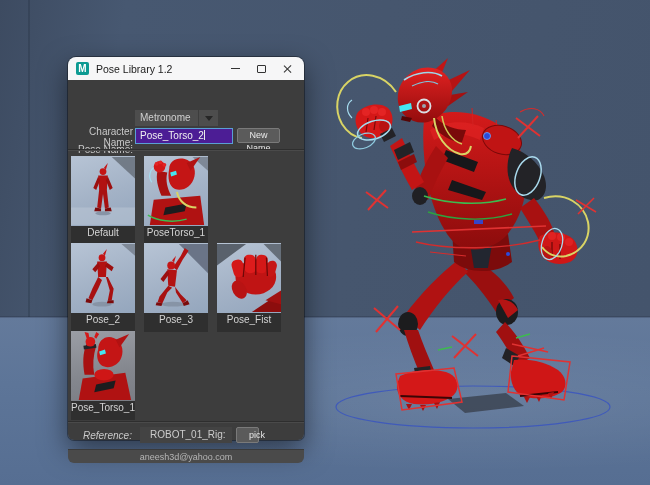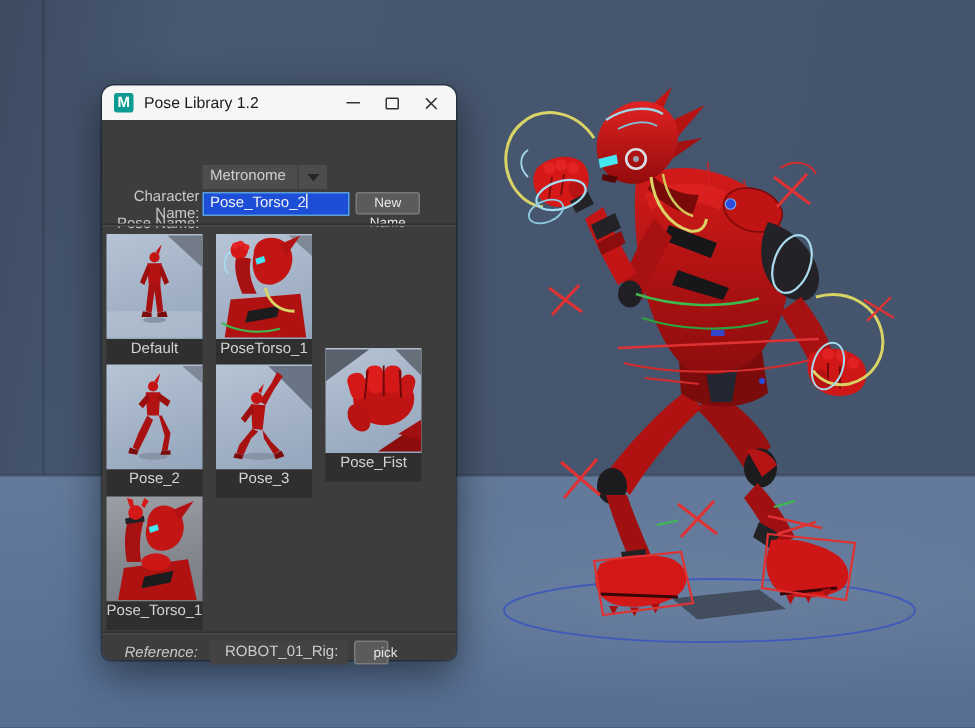--- a/index.html
+++ b/index.html
@@ -41,41 +41,41 @@
     border-radius:0 0 6px 6px; }
   .lbl { position:absolute; color:#c9c9c9; font-size:10px; text-align:right;margin-top:13px; }
   .char-lbl { left:2px; top:33px; width:63px; }
   .pose-lbl { left:2px; top:51px; width:63px; }
   .dropdown { position:absolute; left:67px; top:30px; width:63px; height:16px; background:#4d4d4d;
     color:#cfcfcf; font-size:10px; line-height:16px; padding-left:5px; }
   .dd-arrow-box { position:absolute; left:131px; top:30px; width:19px; height:16px; background:#4d4d4d;
     display:flex; align-items:center; justify-content:center; }
   .dd-tri { width:0; height:0; border-left:4px solid transparent; border-right:4px solid transparent;
     border-top:5px solid #262626; }
-  .pose-input { position:absolute; left:67px; top:48px; width:98px; height:16px; background:#1d4ed8;
+  .pose-input { position:absolute; left:67px; top:48px; width:98px; height:16px; background:#4c1d95;
     border:1px solid #5a9fd4; color:#f0f0f0; font-size:10px; line-height:14px; padding-left:4px;
     white-space:nowrap; overflow:hidden; }
   .caret { display:inline-block; width:1px; height:10px; background:#e8e8e8; vertical-align:-1px; }
   .newpose-btn { position:absolute; left:169px; top:48px; width:43px; height:15px; background:#5b5b5b;
     border:1px solid #7a7a7a; border-radius:2px; color:#e8e8e8; font-size:9px; line-height:13px;
     text-align:center; }
   .sep1 { position:absolute; left:0; top:69px; width:100%; height:1px; background:#2e2e2e;
     box-shadow:0 1px 0 #4a4a4a; }
   .sep2 { position:absolute; left:0; top:341px; width:100%; height:1px; background:#2e2e2e;
     box-shadow:0 1px 0 #4a4a4a; }
 
   .grid { position:absolute; left:0; top:76px; width:236px; height:260px; }
   .cell { position:absolute; width:64px; }
   .thumb { width:64px; height:70px; background:linear-gradient(160deg,#b7c4d5 0%,#a3b2c6 55%,#94a6bd 100%); overflow:hidden; }
   .thumb-gray { background:linear-gradient(170deg,#9b9ea5 0%,#84878e 60%,#7a7d84 100%); }
   .thumb svg { display:block; }
   .thumb-label { width:64px; height:19px; background:#2f2f2f; color:#d4d4d4; font-size:10px;
     line-height:13px; text-align:center; white-space:nowrap; overflow:hidden; }
   .c0 { left:3px;  top:0; }  .c1 { left:76px; top:0; }  .c2 { left:149px; top:0; }
-  .c3 { left:3px;  top:87px; } .c4 { left:76px; top:87px; } .c5 { left:149px; top:76px; }
+  .c3 { left:3px;  top:87px; } .c4 { left:76px; top:87px; } .c5 { left:149px; top:87px; }
   .c6 { left:3px;  top:175px; }
 
   .ref-lbl { position:absolute; left:15px; top:350px; width:50px; text-align:left; color:#c9c9c9; font-size:10px;font-style:italic; }
   .ref-field { position:absolute; left:72px; top:347px; width:92px; height:16px; background:#434343;
     color:#cccccc; font-size:10px; line-height:16px; padding-left:10px; white-space:nowrap; overflow:hidden; }
   .pick-btn { position:absolute; left:168px; top:347px; width:23px; height:16px; background:#5b5b5b;
     border:1px solid #7a7a7a; border-radius:2px; color:#e4e4e4; font-size:9px; line-height:14px; text-align:center;padding-left:12px; }
   .win-footer { position:absolute; left:0; top:369px; width:100%; height:14px; background:#4a4a4a;
     border-radius:0 0 6px 6px; color:#b5b5b5; font-size:9px; line-height:14px; text-align:center;
     border-top:1px solid #3a3a3a; }
@@ -354,16 +354,17 @@
         </div>
 
       </div>
 
       <div class="sep2"></div>
 
       <div class="ref-lbl">Reference:</div>
       <div class="ref-field">ROBOT_01_Rig:</div>
       <div class="pick-btn">pick</div>
 
+      <div class="win-footer">aneesh3d@yahoo.com</div>
     </div>
   </div>
 
 </div>
 
 </body></html>

